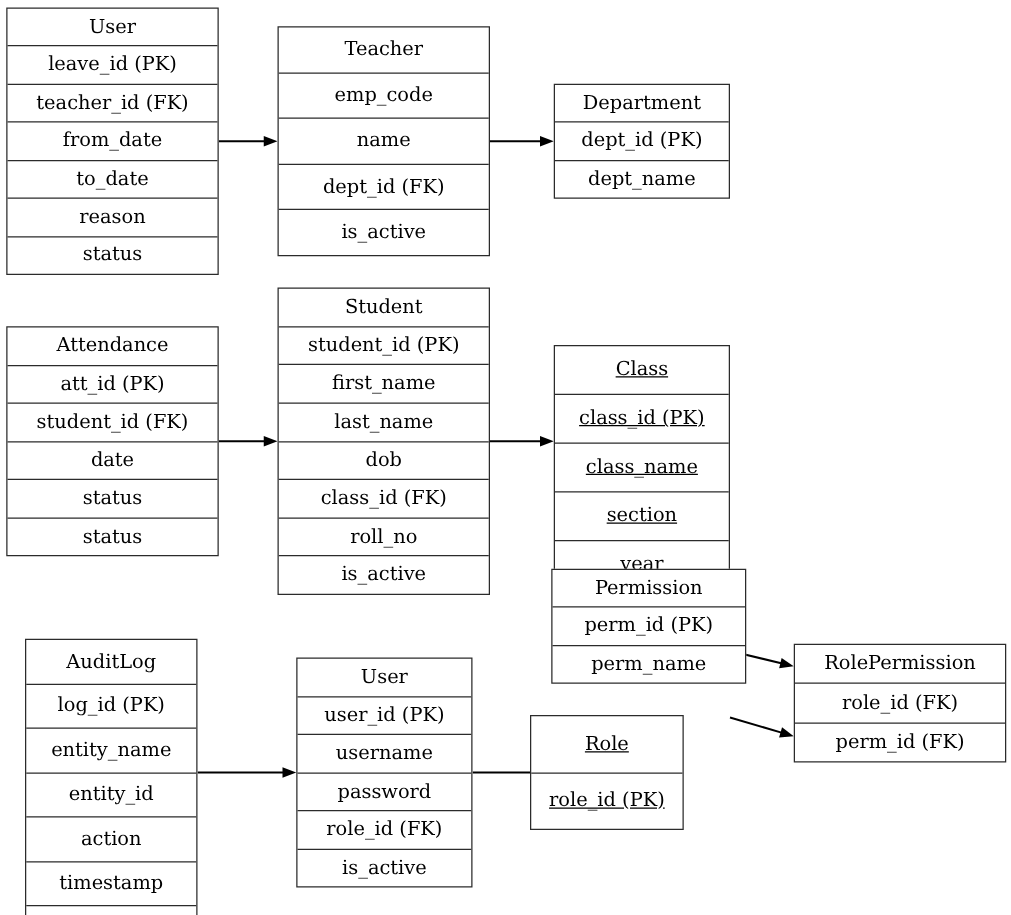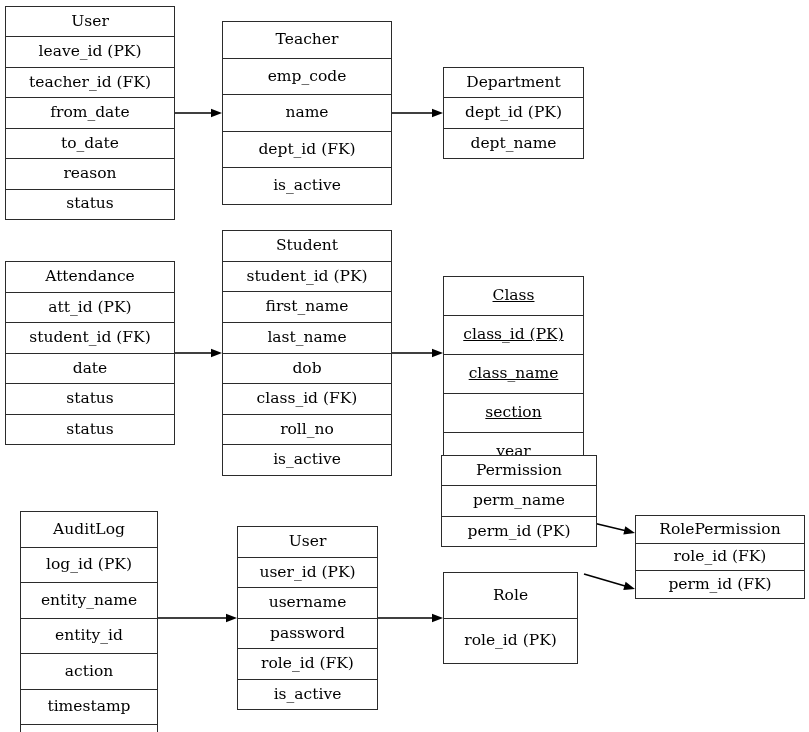--- a/index.html
+++ b/index.html
@@ -138,29 +138,29 @@
     </div>
     <div class="entity" style="left: 443px; top: 276px; width: 141px; height: 196px; border-color: rgb(43, 43, 43); text-decoration: underline;">
       <div class="entity-row entity-title" style="border-bottom-color: rgb(43, 43, 43);">Class</div>
       <div class="entity-row" style="border-bottom-color: rgb(43, 43, 43);">class_id (PK)</div>
       <div class="entity-row" style="border-bottom-color: rgb(43, 43, 43);">class_name</div>
       <div class="entity-row" style="border-bottom-color: rgb(43, 43, 43);">section</div>
       <div class="entity-row" style="border-bottom-color: rgb(43, 43, 43);">year</div>
     </div>
     <div class="entity" style="left: 441px; top: 455px; width: 156px; height: 92px; border-color: rgb(43, 43, 43);">
       <div class="entity-row entity-title" style="border-bottom-color: rgb(43, 43, 43);">Permission</div>
+      <div class="entity-row" style="border-bottom-color: rgb(43, 43, 43);">perm_id (PK)</div>
       <div class="entity-row" style="border-bottom-color: rgb(43, 43, 43);">perm_name</div>
-      <div class="entity-row" style="border-bottom-color: rgb(43, 43, 43);">perm_id (PK)</div>
     </div>
-    <div class="entity" style="left: 635px; top: 515px; width: 170px; height: 84px; border-color: rgb(43, 43, 43);">
+    <div class="entity" style="left: 635px; top: 515px; width: 170px; height: 95px; border-color: rgb(43, 43, 43);">
       <div class="entity-row entity-title" style="border-bottom-color: rgb(43, 43, 43);">RolePermission</div>
       <div class="entity-row" style="border-bottom-color: rgb(43, 43, 43);">role_id (FK)</div>
       <div class="entity-row" style="border-bottom-color: rgb(43, 43, 43);">perm_id (FK)</div>
     </div>
-    <div class="entity" style="left: 443px; top: 572px; width: 135px; height: 92px; border-color: rgb(43, 43, 43);">
+    <div class="entity" style="left: 424px; top: 572px; width: 123px; height: 92px; border-color: rgb(43, 43, 43); text-decoration: underline;">
       <div class="entity-row entity-title" style="border-bottom-color: rgb(43, 43, 43);">Role</div>
       <div class="entity-row" style="border-bottom-color: rgb(43, 43, 43);">role_id (PK)</div>
     </div>
     <div class="entity" style="left: 20px; top: 511px; width: 138px; height: 250px; border-color: rgb(43, 43, 43);">
       <div class="entity-row entity-title" style="border-bottom-color: rgb(43, 43, 43);">AuditLog</div>
       <div class="entity-row" style="border-bottom-color: rgb(43, 43, 43);">log_id (PK)</div>
       <div class="entity-row" style="border-bottom-color: rgb(43, 43, 43);">entity_name</div>
       <div class="entity-row" style="border-bottom-color: rgb(43, 43, 43);">entity_id</div>
       <div class="entity-row" style="border-bottom-color: rgb(43, 43, 43);">action</div>
       <div class="entity-row" style="border-bottom-color: rgb(43, 43, 43); text-align: center;">timestamp</div>

